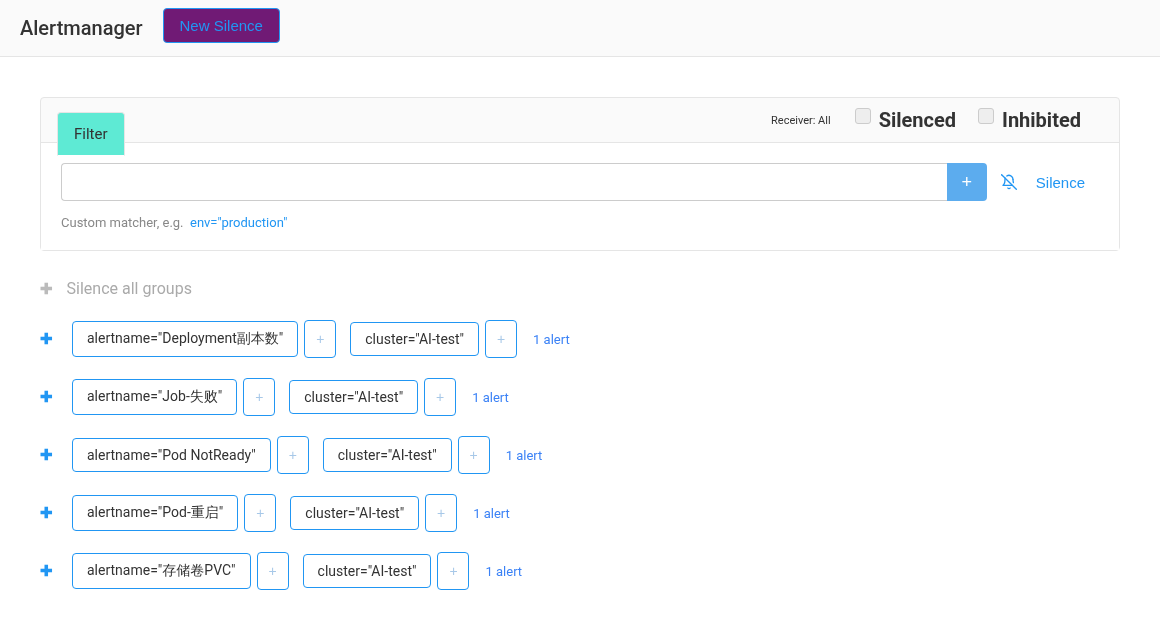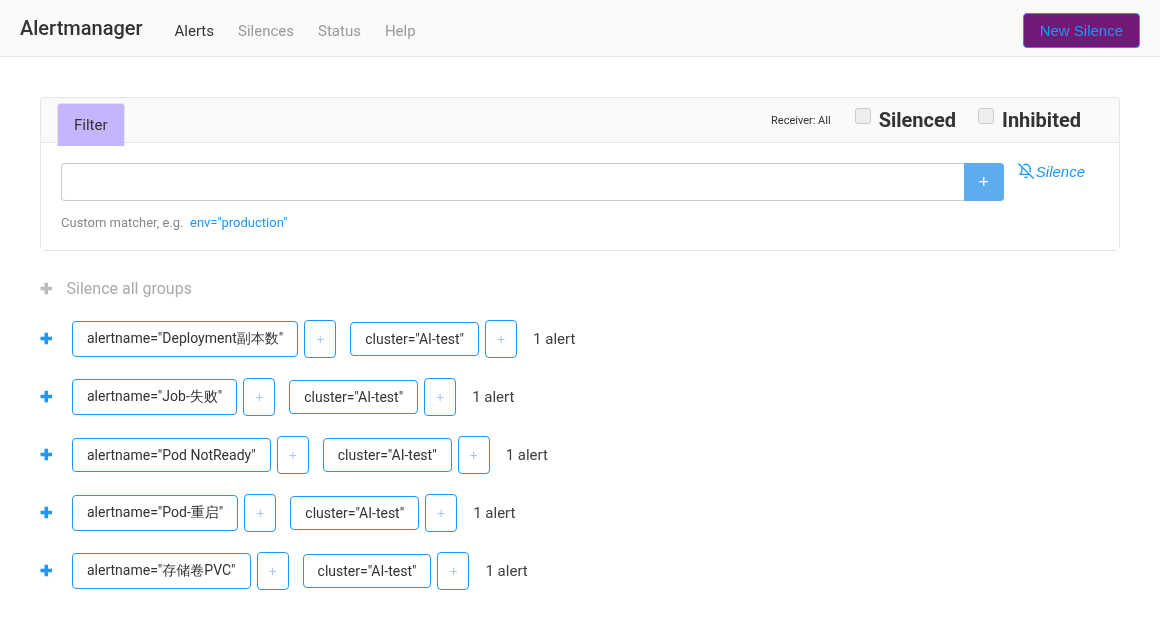--- a/index.html
+++ b/index.html
@@ -1,65 +1,59 @@
 <!DOCTYPE html>
 <html><head>
   <meta charset="utf-8">
   <style>
     * { box-sizing: border-box; margin: 0; padding: 0; }
     body { font-family: -apple-system, BlinkMacSystemFont, "Segoe UI", Roboto, sans-serif; font-size: 14px; color: #333; background: #fff; }
     
-    .navbar { display: flex; align-items: flex-end; padding: 8px 20px; border-bottom: 1px solid #e5e5e5; background: #fafafa; }
+    .navbar { display: flex; align-items: flex-start; padding: 8px 20px; border-bottom: 1px solid #e5e5e5; background: #fafafa; }
     .navbar-brand { font-size: 20px; font-weight: 500; color: #333; margin-right: 20px; padding: 8px 0; }
     .navbar-nav { display: flex; flex: 1; }
     .nav-link { color: #999; padding: 8px 12px; text-decoration: none; font-size: 15px; cursor: pointer; }
     .nav-link.active { color: #333; }
     .btn-outline { border: 1px solid #2196f3; color: #2196f3; background: #701a75; padding: 8px 16px; border-radius: 4px; font-size: 15px; cursor: pointer; }
     
     .content { max-width: 1120px; margin: 40px auto 0; padding: 0 20px; }
     
     .panel { border: 1px solid #e5e5e5; border-radius: 4px; background: #fafafa; }
     .panel-tabs { display: flex; align-items: center; padding: 0 16px; border-bottom: 1px solid #e5e5e5; }
     .tab { padding: 12px 16px; font-size: 15px; cursor: pointer; color: #333; }
-    .tab.active { background: #c4b5fd; border-top: 1px solid #e5e5e5; border-left: 1px solid #e5e5e5; border-right: 1px solid #e5e5e5; border-radius: 4px 4px 0 0; position: relative; top: 5px; border-bottom: 1px solid #fff; }
+    .tab.active { background: #5eead4; border-top: 1px solid #e5e5e5; border-left: 1px solid #e5e5e5; border-right: 1px solid #e5e5e5; border-radius: 4px 4px 0 0; position: relative; top: 14px; border-bottom: 1px solid #fff; }
     .tab-spacer { flex: 1; }
     .receiver-label { color: #333; font-size: 11px; margin-right: 24px; }
     .chk-wrap { display: flex; align-items: flex-start; margin-right: 22px; cursor: pointer; font-size: 20px; color:#333;font-weight:bold; }
     .chk { width: 16px; height: 16px; border: 1px solid #ccc; border-radius: 3px; background: #eee; margin-right: 8px; }
     
     .panel-body { background: #fff; padding: 20px; }
     .filter-row { display: flex; align-items: stretch; }
     .filter-input { flex: 1; border: 1px solid #ccc; border-radius: 4px 0 0 4px; padding: 10px 12px; font-size: 14px; border-right: none; }
     .filter-add { width: 40px; background: #5cacee; color: #fff; border: none; font-size: 18px; cursor: pointer; border-radius: 0 4px 4px 0; display: flex; align-items: center; justify-content: center; }
-    .silence-btn { background: none; border: none; color: #2196f3; font-size: 15px; padding: 0 14px; cursor: pointer; display: flex; align-items: flex-start; gap: 2px; font-style: italic; }
+    .silence-btn { background: none; border: none; color: #2196f3; font-size: 15px; padding: 0 14px; cursor: pointer; display: flex; align-items: center; gap: 19px; }
     .silence-ic { width: 16px; height: 16px; }
     .hint { color: #888; font-size: 13px; margin-top: 14px; }
     .hint-code { color: #2196f3; font-family: inherit; }
     
     .groups { margin-top: 28px; }
     .expand-all { display: flex; align-items: center; color: #aaa; font-size: 16px; cursor: pointer; margin-bottom: 22px; }
     .expand-all .plus-ic { margin-right: 14px; color: #bbb; font-size: 15px; font-weight: 700; }
     
     .group-row { display: flex; align-items: center; margin-bottom: 20px; }
     .expand-btn { color: #2196f3; font-size: 15px; font-weight: 700; cursor: pointer; width: 32px; }
     .label-tag { border: 1px solid #2196f3; color: #333; background: #fff; padding: 8px 14px; border-radius: 4px; font-size: 14px; margin-right: 6px; }
     .label-plus { border: 1px solid #2196f3; color: #a7c8e8; background: #fff; width: 32px; height: 38px; border-radius: 4px; font-size: 14px; cursor: pointer; margin-right: 14px; display: inline-flex; align-items: center; justify-content: center; }
-    .count { color: #404040; font-size: 15px; margin-left: 2px; }
+    .count { color: #3b82f6; font-size: 13px; margin-left: 2px; }
   </style>
 </head>
 <body>
 
 <div class="navbar">
   <div class="navbar-brand">Alertmanager</div>
-  <div class="navbar-nav">
-    <a class="nav-link active">Alerts</a>
-    <a class="nav-link">Silences</a>
-    <a class="nav-link">Status</a>
-    <a class="nav-link">Help</a>
-  </div>
   <button class="btn-outline">New Silence</button>
 </div>
 
 <div class="content">
 
   <div class="panel">
     <div class="panel-tabs">
       <div class="tab active">Filter</div>
       <div class="tab-spacer"></div>
       <div class="receiver-label">Receiver: All</div>

